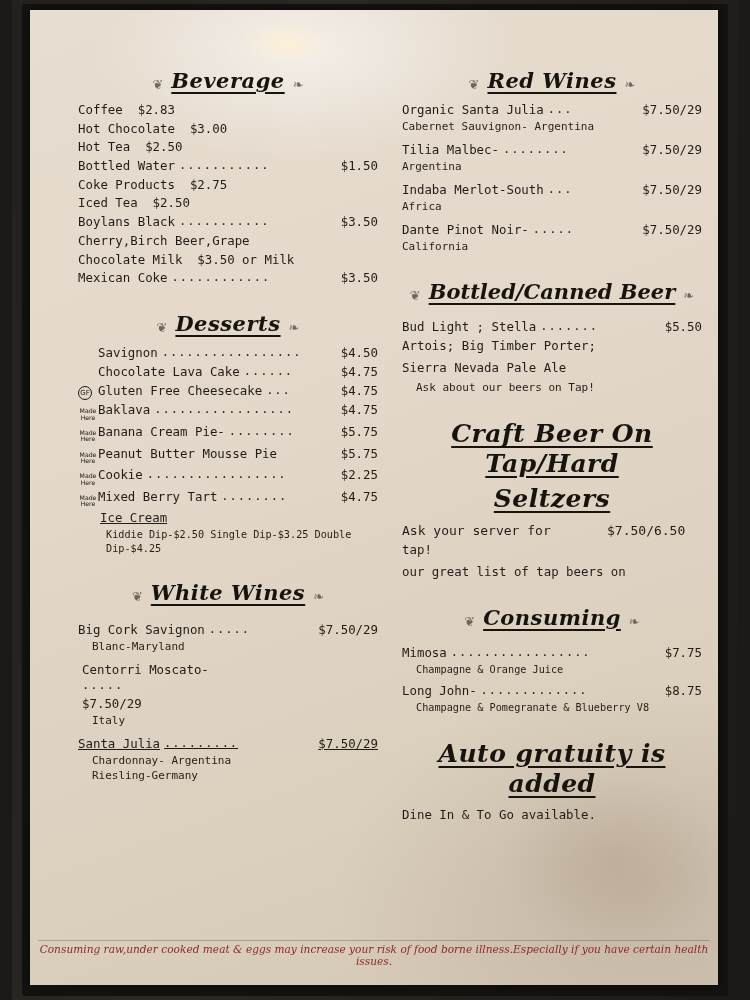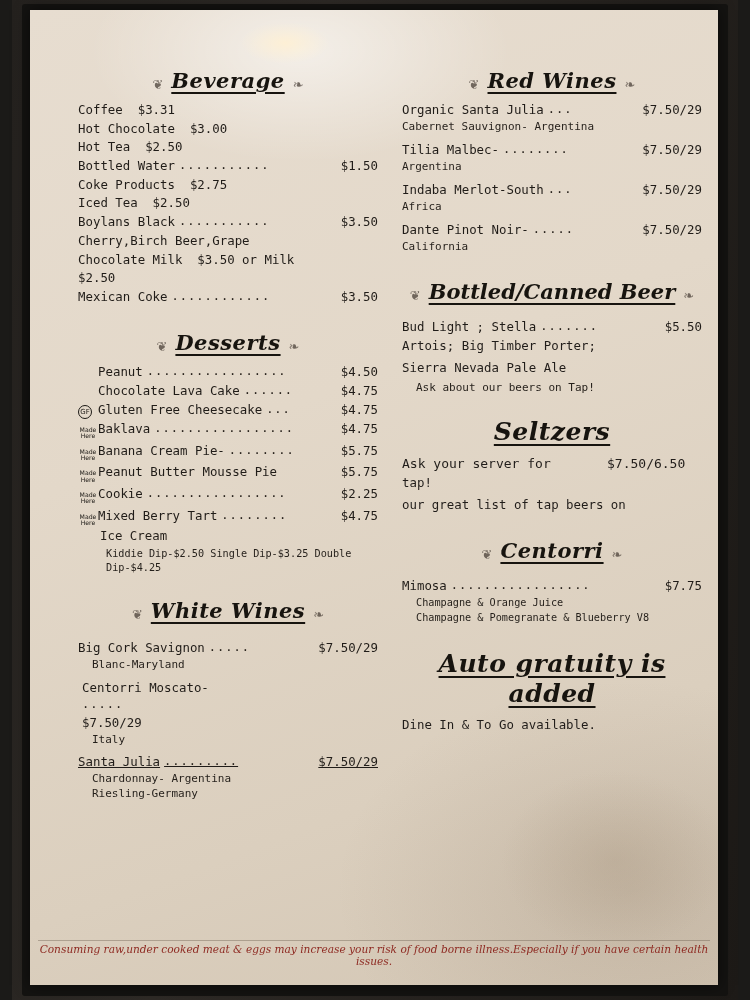--- a/index.html
+++ b/index.html
@@ -231,21 +231,21 @@
       <div class="col-left">
 
         <div class="section">
           <div class="title-wrap">
             <span class="flourish">❦</span>
             <div class="sec-title">Beverage</div>
             <span class="flourish">❧</span>
           </div>
 
           <div class="item">
-            <span class="nm">Coffee  $3.31</span>
+            <span class="nm">Coffee  $2.83</span>
           </div>
           <div class="item">
             <span class="nm">Hot Chocolate  $3.00</span>
           </div>
           <div class="item">
             <span class="nm">Hot Tea  $2.50</span>
           </div>
           <div class="item">
             <span class="nm">Bottled Water</span>
             <span class="dots">...........</span>
@@ -262,41 +262,38 @@
             <span class="dots">...........</span>
             <span class="price">$3.50</span>
           </div>
           <div class="item">
             <span class="nm">Cherry,Birch Beer,Grape</span>
           </div>
           <div class="item">
             <span class="nm">Chocolate Milk  $3.50 or Milk</span>
           </div>
           <div class="item">
-            <span class="nm">$2.50</span>
-          </div>
-          <div class="item">
             <span class="nm">Mexican Coke</span>
             <span class="dots">............</span>
             <span class="price">$3.50</span>
           </div>
         </div>
 
         <div class="hr-space"></div>
 
         <div class="section">
           <div class="title-wrap">
             <span class="flourish">❦</span>
             <div class="sec-title">Desserts</div>
             <span class="flourish">❧</span>
           </div>
 
           <div class="item">
             <span class="nobadge"></span>
-            <span class="nm">Peanut</span>
+            <span class="nm">Savignon</span>
             <span class="dots">.................</span>
             <span class="price">$4.50</span>
           </div>
           <div class="item">
             <span class="nobadge"></span>
             <span class="nm">Chocolate Lava Cake</span>
             <span class="dots">......</span>
             <span class="price">$4.75</span>
           </div>
           <div class="item">
@@ -331,21 +328,21 @@
             <span class="dots">.................</span>
             <span class="price">$2.25</span>
           </div>
           <div class="item">
             <span class="madehere">Made Here</span>
             <span class="nm">Mixed Berry Tart</span>
             <span class="dots">........</span>
             <span class="price">$4.75</span>
           </div>
 
-          <div class="subline" style="font-size:12.4px;margin-left:22px;">Ice Cream</div>
+          <div class="subline" style="font-size:12.4px;margin-left:22px;text-decoration:underline;">Ice Cream</div>
           <div class="subline small indent2">Kiddie Dip-$2.50 Single Dip-$3.25 Double Dip-$4.25</div>
         </div>
 
         <div class="hr-space"></div>
 
         <div class="section">
           <div class="title-wrap">
             <span class="flourish">❦</span>
             <div class="sec-title">White Wines</div>
             <span class="flourish">❧</span>
@@ -431,46 +428,52 @@
             <span class="price">$5.50</span>
           </div>
           <div class="para">Artois; Big Timber Porter;</div>
           <div class="para">Sierra Nevada Pale Ale</div>
           <div class="subline">Ask about our beers on Tap!</div>
         </div>
 
         <div class="hr-space"></div>
 
         <div class="section">
+          <div class="sec-title big">Craft Beer On Tap/Hard</div>
           <div class="sec-title big" style="margin-top:-2px;">Seltzers</div>
 
           <div class="tap-row" style="margin-top:8px;">
             <span class="txt">Ask your server for</span>
             <span class="pr">$7.50/6.50</span>
           </div>
           <div class="para">tap!</div>
           <div class="para">our great list of tap beers on</div>
         </div>
 
         <div class="hr-space"></div>
 
         <div class="section">
           <div class="title-wrap">
             <span class="flourish">❦</span>
-            <div class="sec-title">Centorri</div>
+            <div class="sec-title">Consuming</div>
             <span class="flourish">❧</span>
           </div>
 
           <div class="item" style="margin-top:6px;">
             <span class="nm">Mimosa</span>
             <span class="dots">.................</span>
             <span class="price">$7.75</span>
           </div>
           <div class="subline small">Champagne &amp; Orange Juice</div>
 
+          <div class="item" style="margin-top:6px;">
+            <span class="nm">Long John-</span>
+            <span class="dots">.............</span>
+            <span class="price">$8.75</span>
+          </div>
           <div class="subline small">Champagne &amp; Pomegranate &amp; Blueberry V8</div>
         </div>
 
         <div class="hr-space"></div>
 
         <div class="section">
           <div class="sec-title big">Auto gratuity is added</div>
           <div class="para" style="margin-top:8px;">Dine In &amp; To Go available.</div>
         </div>
 

